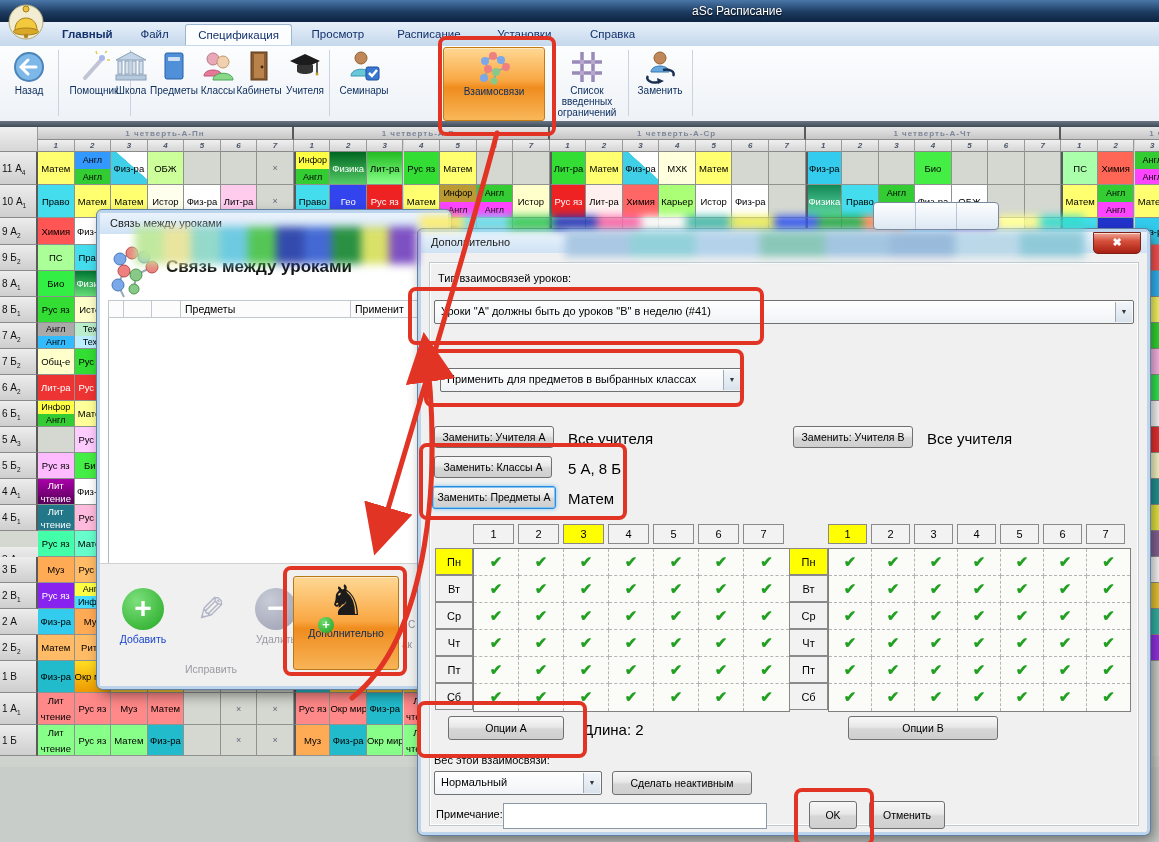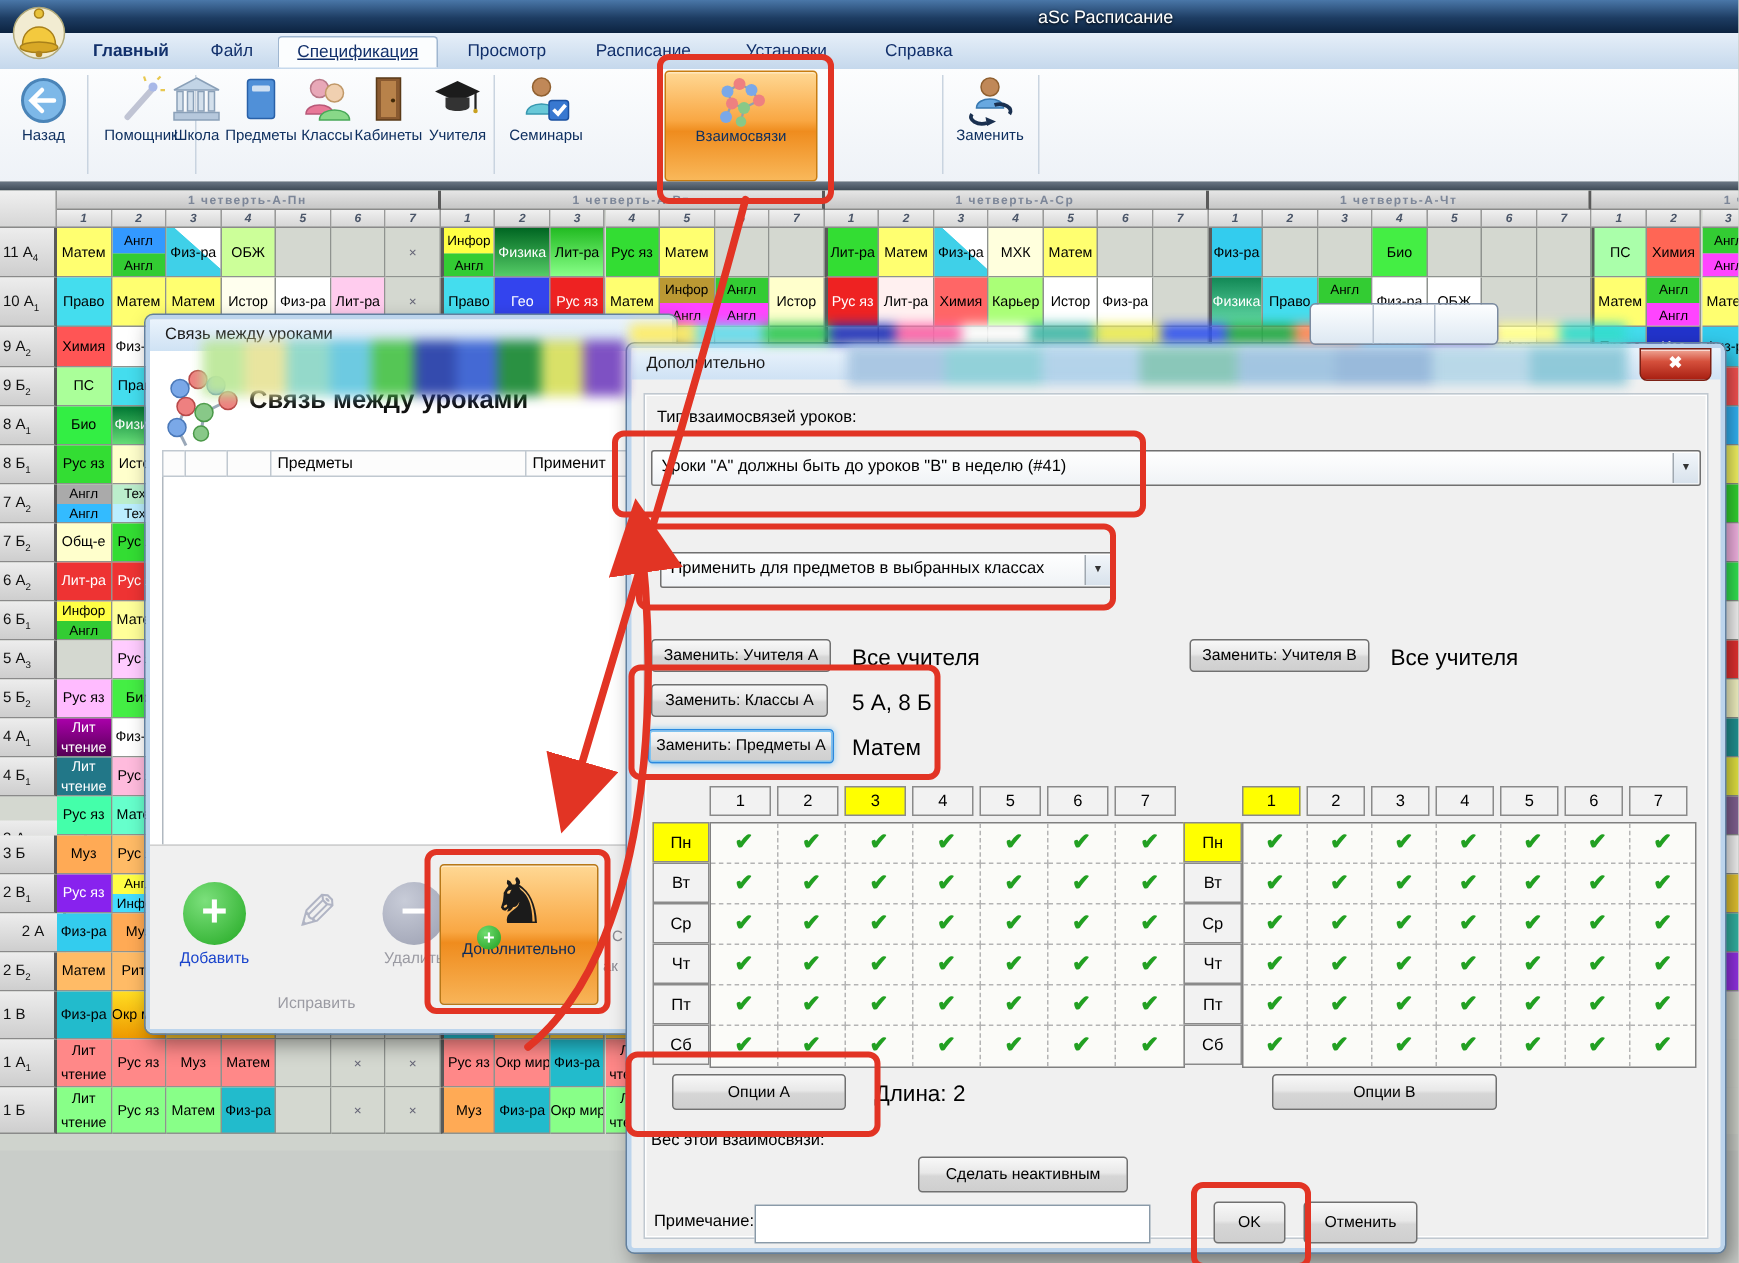--- a/index.html
+++ b/index.html
@@ -10,21 +10,21 @@
   #titlebar{left:0;top:0;width:1159px;height:22px;
     background:linear-gradient(180deg,#4a77a8 0%,#1d3c62 55%,#0c2340 100%);}
   #title{left:692px;top:4px;color:#fff;font-size:12px;text-shadow:0 1px 2px #000;}
   #appicon{left:8px;top:2px;width:36px;height:42px;z-index:6;}
   #menubar{left:0;top:22px;width:1159px;height:24px;
     background:linear-gradient(180deg,#e6eff9,#c5d8ec);border-bottom:1px solid #9fb6d0;}
   .menutab{position:absolute;top:2px;height:20px;line-height:20px;padding:0 12px;
     font-size:11.5px;color:#12306b;cursor:default;}
   .menutab.bold{font-weight:bold;}
   .menutab.active{background:#fbfdfe;border:1px solid #9fb6d0;border-bottom:none;
-    border-radius:3px 3px 0 0;text-decoration:underline;}
+    border-radius:3px 3px 0 0;}
   #ribbon{left:0;top:46px;width:1159px;height:75px;
     background:linear-gradient(180deg,#fcfdfe,#eef2f7);}
   #ribbonline{left:0;top:121px;width:1159px;height:6px;background:linear-gradient(180deg,#6a7684,#3e4a56);}
   .rbtn{position:absolute;top:1px;height:72px;text-align:center;cursor:pointer;}
   .rbtn .ric{display:block;margin:3px auto 1px auto;width:34px;height:34px;}
   .rbtn .rlb{display:block;font-size:10px;color:#0f3060;line-height:11px;}
   .rbtn.hl{background:linear-gradient(180deg,#ffd894,#f9a743 45%,#ef8c1e 55%,#f9b85a);
     border:1px solid #c87c10;border-radius:3px;box-shadow:inset 0 1px 0 #ffe8c0;}
   .rsep{position:absolute;top:4px;width:1px;height:66px;background:#c9d4e0;}
   
@@ -215,20 +215,37 @@
     </div>
     <div class="rbtn" style="left: 335px; top: 1px; width: 58px; height: 72px;">
       <svg viewBox="0 0 34 34" class="ric">
         <circle cx="14" cy="8" r="6" fill="#c08858" stroke="#906030"></circle>
         <path d="M4 26 c0-9 20-9 20 0 z" fill="#68c8d8" stroke="#3898b0"></path>
         <rect x="19" y="17" width="13" height="13" rx="2" fill="#3878d0" stroke="#1a50a0"></rect>
         <path d="M22 23 l3 3 5-6" stroke="#fff" stroke-width="2.5" fill="none"></path>
       </svg>
       <span class="rlb">Семинары</span>
     </div>
+    <div class="rbtn" style="left: 548px; top: 1px; width: 78px; height: 72px;">
+      <svg viewBox="0 0 34 34" class="ric">
+        <g stroke="#9a8ab8" stroke-width="3.5">
+          <line x1="12" y1="2" x2="12" y2="32"></line>
+          <line x1="23" y1="2" x2="23" y2="32"></line>
+          <line x1="2" y1="12" x2="32" y2="12"></line>
+          <line x1="2" y1="23" x2="32" y2="23"></line>
+        </g>
+        <g fill="#b8a8d0">
+          <rect x="10" y="10" width="4" height="4"></rect>
+          <rect x="21" y="10" width="4" height="4"></rect>
+          <rect x="10" y="21" width="4" height="4"></rect>
+          <rect x="21" y="21" width="4" height="4"></rect>
+        </g>
+      </svg>
+      <span class="rlb">Список введенных ограничений</span>
+    </div>
     <div class="rsep" style="left: 628px;"></div>
     <div class="rbtn" style="left: 630px; top: 1px; width: 60px; height: 72px;">
       <svg viewBox="0 0 34 34" class="ric">
         <circle cx="17" cy="8" r="6" fill="#c08858" stroke="#906030"></circle>
         <path d="M8 22 c0-8 18-8 18 0 z" fill="#68a8e0" stroke="#3878b0"></path>
         <path d="M5 26 c-3 4 4 8 10 6" stroke="#1a3050" stroke-width="2.5" fill="none"></path>
         <polygon points="15,34 21,31 14,28" fill="#1a3050"></polygon>
         <path d="M30 26 c3 4 -4 8 -10 6" stroke="#1a3050" stroke-width="2.5" fill="none" transform="translate(0,-6) scale(1,-1) translate(0,-58)"></path>
       </svg>
       <span class="rlb">Заменить</span>
@@ -491,21 +508,21 @@
     <div style="left: 0px; top: 456px; width: 1200px; height: 26px; position: absolute; background: rgb(212, 216, 208);">
       <div class="tlabel" style="left: 0px; top: 0px; width: 38px; height: 26px; line-height: 26px;">2 В<sub>1</sub></div>
       <div class="tcell" style="left: 38px; top: 0px; width: 36.55px; height: 26px; background: rgb(136, 34, 238); color: rgb(255, 255, 255); line-height: 26px;">Рус яз</div>
       <div class="tcell" style="left: 74.55px; top: 0px; width: 36.55px; height: 26px;">
         <div class="half" style="top: 0px; height: 13px; line-height: 13px; background: rgb(255, 255, 68); color: rgb(0, 0, 0); font-size: 9px;">Англ</div>
         <div class="half" style="top: 13px; height: 13px; line-height: 13px; background: rgb(68, 221, 255); color: rgb(0, 0, 0); font-size: 9px;">Инфор</div>
       </div>
       <div class="tcell" style="left: 1134.5px; top: 0px; width: 36.55px; height: 26px; background: rgb(238, 204, 51);"></div>
     </div>
     <div style="left: 0px; top: 482px; width: 1200px; height: 26px; position: absolute; background: rgb(212, 216, 208);">
-      <div class="tlabel" style="left: 0px; top: 0px; width: 44px; height: 26px; line-height: 26px; text-align: center;">2 А</div>
+      <div class="tlabel" style="left: 0px; top: 0px; width: 44px; height: 26px; line-height: 26px;">2 А</div>
       <div class="tcell" style="left: 38px; top: 0px; width: 36.55px; height: 26px; background: rgb(51, 204, 238); color: rgb(0, 0, 0); line-height: 26px;">Физ-ра</div>
       <div class="tcell" style="left: 74.55px; top: 0px; width: 36.55px; height: 26px; background: rgb(255, 170, 85); color: rgb(0, 0, 0); line-height: 26px;">Муз</div>
       <div class="tcell" style="left: 1134.5px; top: 0px; width: 36.55px; height: 26px; background: rgb(51, 187, 170);"></div>
     </div>
     <div style="left: 0px; top: 508px; width: 1200px; height: 26px; position: absolute; background: rgb(212, 216, 208);">
       <div class="tlabel" style="left: 0px; top: 0px; width: 38px; height: 26px; line-height: 26px;">2 Б<sub>2</sub></div>
       <div class="tcell" style="left: 38px; top: 0px; width: 36.55px; height: 26px; background: rgb(255, 187, 102); color: rgb(0, 0, 0); line-height: 26px;">Матем</div>
       <div class="tcell" style="left: 74.55px; top: 0px; width: 36.55px; height: 26px; background: rgb(255, 187, 102); color: rgb(0, 0, 0); line-height: 26px;">Ритм</div>
       <div class="tcell" style="left: 1134.5px; top: 0px; width: 36.55px; height: 26px; background: rgb(153, 51, 238);"></div>
     </div>
@@ -637,20 +654,23 @@
   <div class="btn" style="left:13px;top:224px;width:118px;height:22px;line-height:21px;">Заменить: Классы А</div>
   <div class="glbl" style="left:147px;top:228px;">5 А, 8 Б</div>
   <div class="btn focused" style="left:11px;top:254px;width:124px;height:23px;line-height:21px;">Заменить: Предметы А</div>
   <div class="glbl" style="left:147px;top:258px;">Матем</div>
 
   <div class="btn" style="left:27px;top:484px;width:116px;height:24px;line-height:23px;">Опции А</div>
   <div class="glbl" style="left:162px;top:489px;">Длина: 2</div>
   <div class="btn" style="left:427px;top:484px;width:150px;height:24px;line-height:23px;">Опции В</div>
 
   <div class="lbl" style="left:13px;top:522px;">Вес этой взаимосвязи:</div>
+  <div class="dd" style="left:13px;top:539px;width:168px;height:24px;">
+    <span>Нормальный</span><span class="arr">▼</span>
+  </div>
   <div class="btn" style="left:191px;top:539px;width:140px;height:24px;line-height:23px;">Сделать неактивным</div>
 
   <div class="lbl" style="left:15px;top:576px;">Примечание:</div>
   <input class="fld" style="left: 82px; top: 571px; width: 264px; height: 26px;" value="">
   <div class="btn" style="left:388px;top:569px;width:48px;height:28px;line-height:27px;">OK</div>
   <div class="btn" style="left:448px;top:569px;width:76px;height:28px;line-height:27px;">Отменить</div>
 <div class="ckhead" style="left: 52px; top: 292px; width: 41px; height: 20px; line-height: 19px;">1</div>
     <div class="ckhead" style="left: 97px; top: 292px; width: 41px; height: 20px; line-height: 19px;">2</div>
     <div class="ckhead hl" style="left: 142px; top: 292px; width: 41px; height: 20px; line-height: 19px;">3</div>
     <div class="ckhead" style="left: 187px; top: 292px; width: 41px; height: 20px; line-height: 19px;">4</div>

